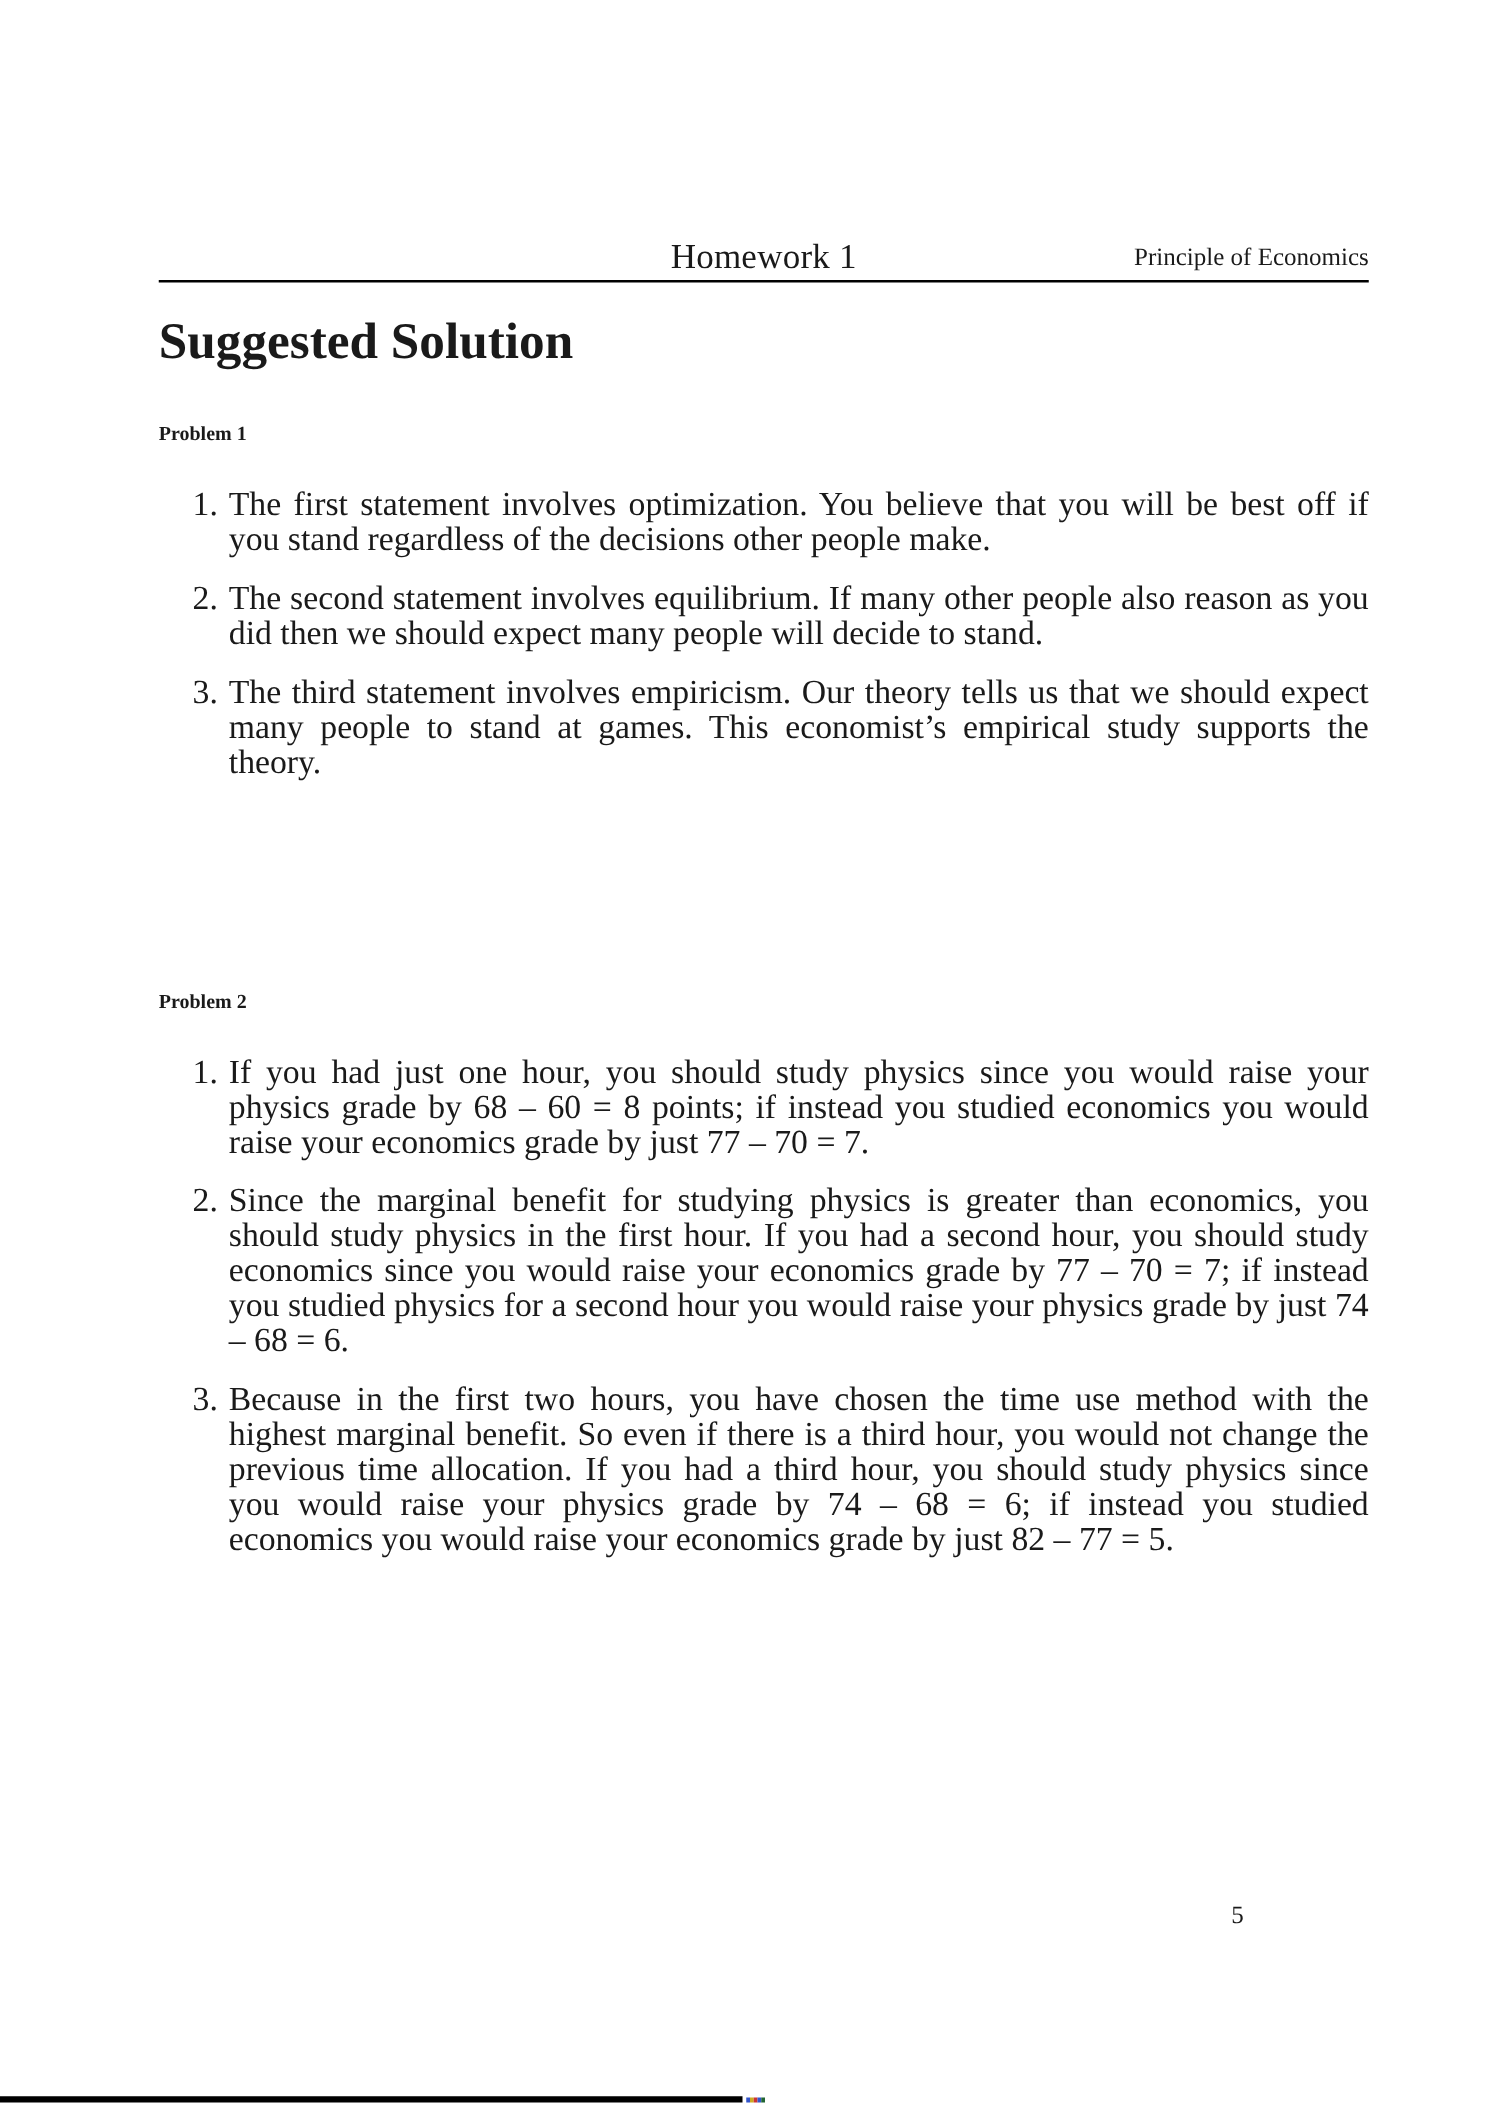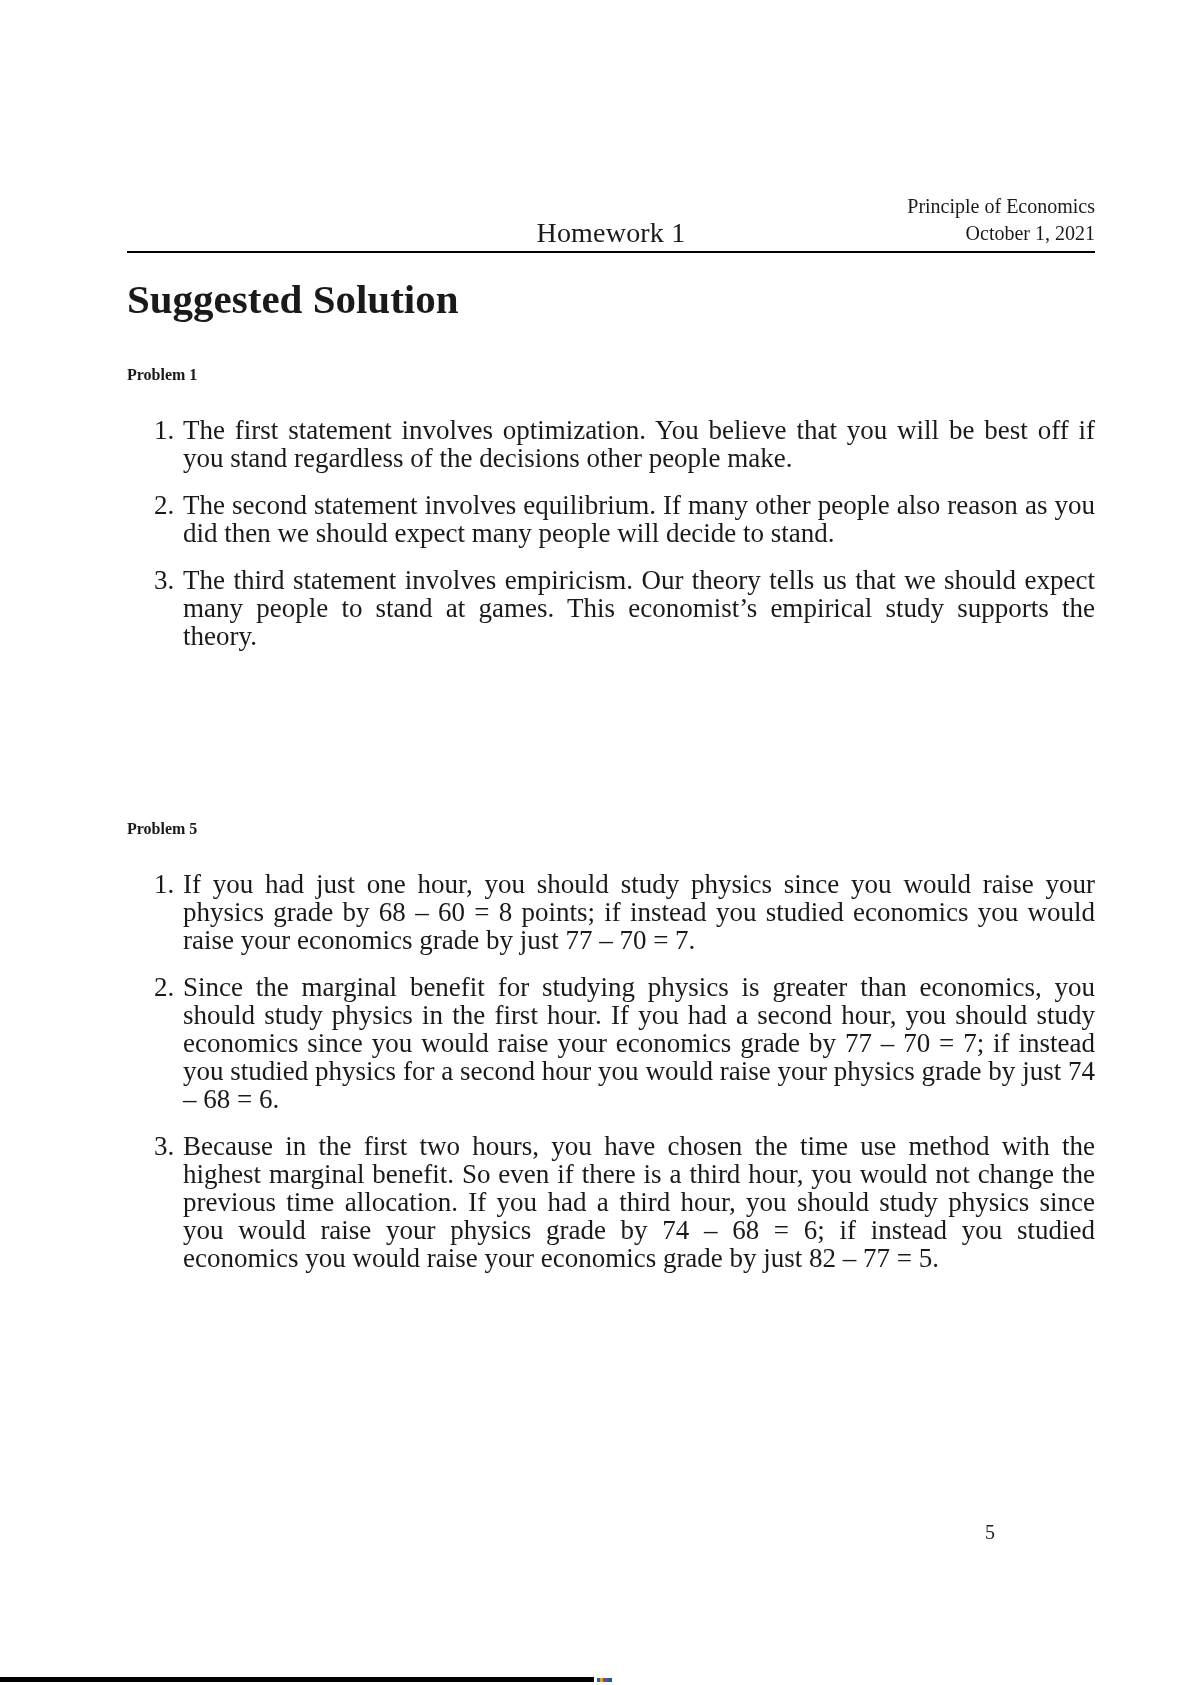--- a/index.html
+++ b/index.html
@@ -99,35 +99,34 @@
 </style>
 </head>
 <body>
 
 <div class="page">
   <div class="content">
 
     <div class="doc-header">
       <div class="header-right">
         <div>Principle of Economics</div>
-        <div>October 1, 2021</div>
       </div>
       <div class="header-title">Homework 1</div>
     </div>
 
     <h1 class="section-title">Suggested Solution</h1>
 
     <h2 class="problem-heading">Problem 1</h2>
     <ol class="answers">
       <li>The first statement involves optimization. You believe that you will be best off if you stand regardless of the decisions other people make.</li>
       <li>The second statement involves equilibrium. If many other people also reason as you did then we should expect many people will decide to stand.</li>
       <li>The third statement involves empiricism. Our theory tells us that we should expect many people to stand at games. This economist’s empirical study supports the theory.</li>
     </ol>
 
-    <h2 class="problem-heading spaced">Problem 5</h2>
+    <h2 class="problem-heading spaced">Problem 2</h2>
     <ol class="answers">
       <li>If you had just one hour, you should study physics since you would raise your physics grade by 68 – 60 = 8 points; if instead you studied economics you would raise your economics grade by just 77 – 70 = 7.</li>
       <li>Since the marginal benefit for studying physics is greater than economics, you should study physics in the first hour. If you had a second hour, you should study economics since you would raise your economics grade by 77 – 70 = 7; if instead you studied physics for a second hour you would raise your physics grade by just 74 – 68 = 6.</li>
       <li>Because in the first two hours, you have chosen the time use method with the highest marginal benefit. So even if there is a third hour, you would not change the previous time allocation. If you had a third hour, you should study physics since you would raise your physics grade by 74 – 68 = 6; if instead you studied economics you would raise your economics grade by just 82 – 77 = 5.</li>
     </ol>
 
   </div>
 
   <div class="page-number">5</div>
 

